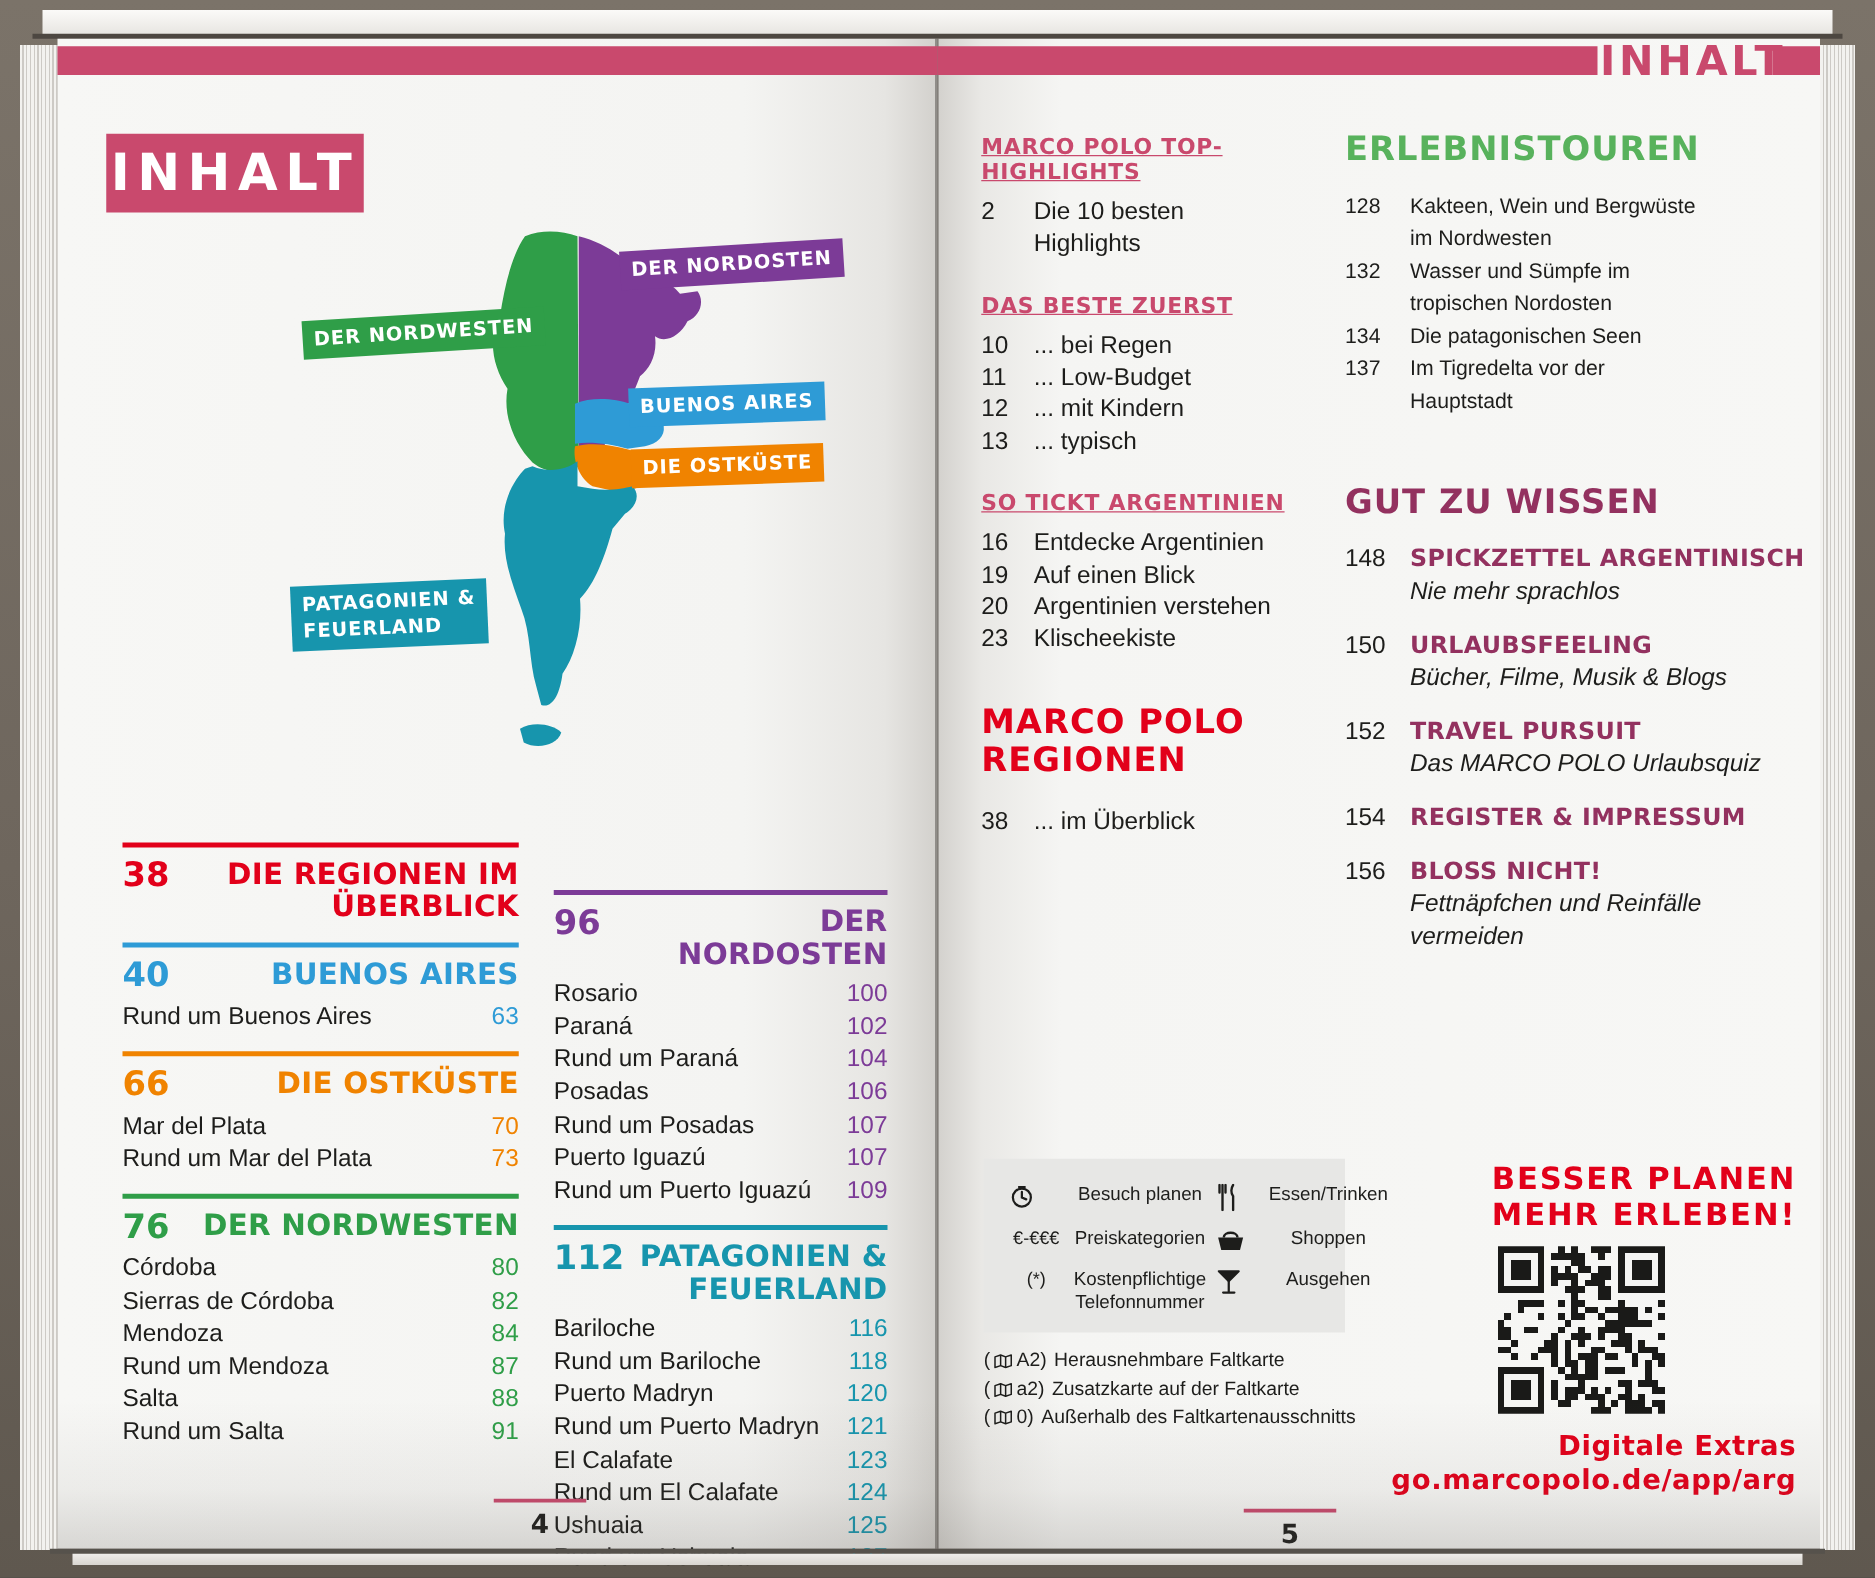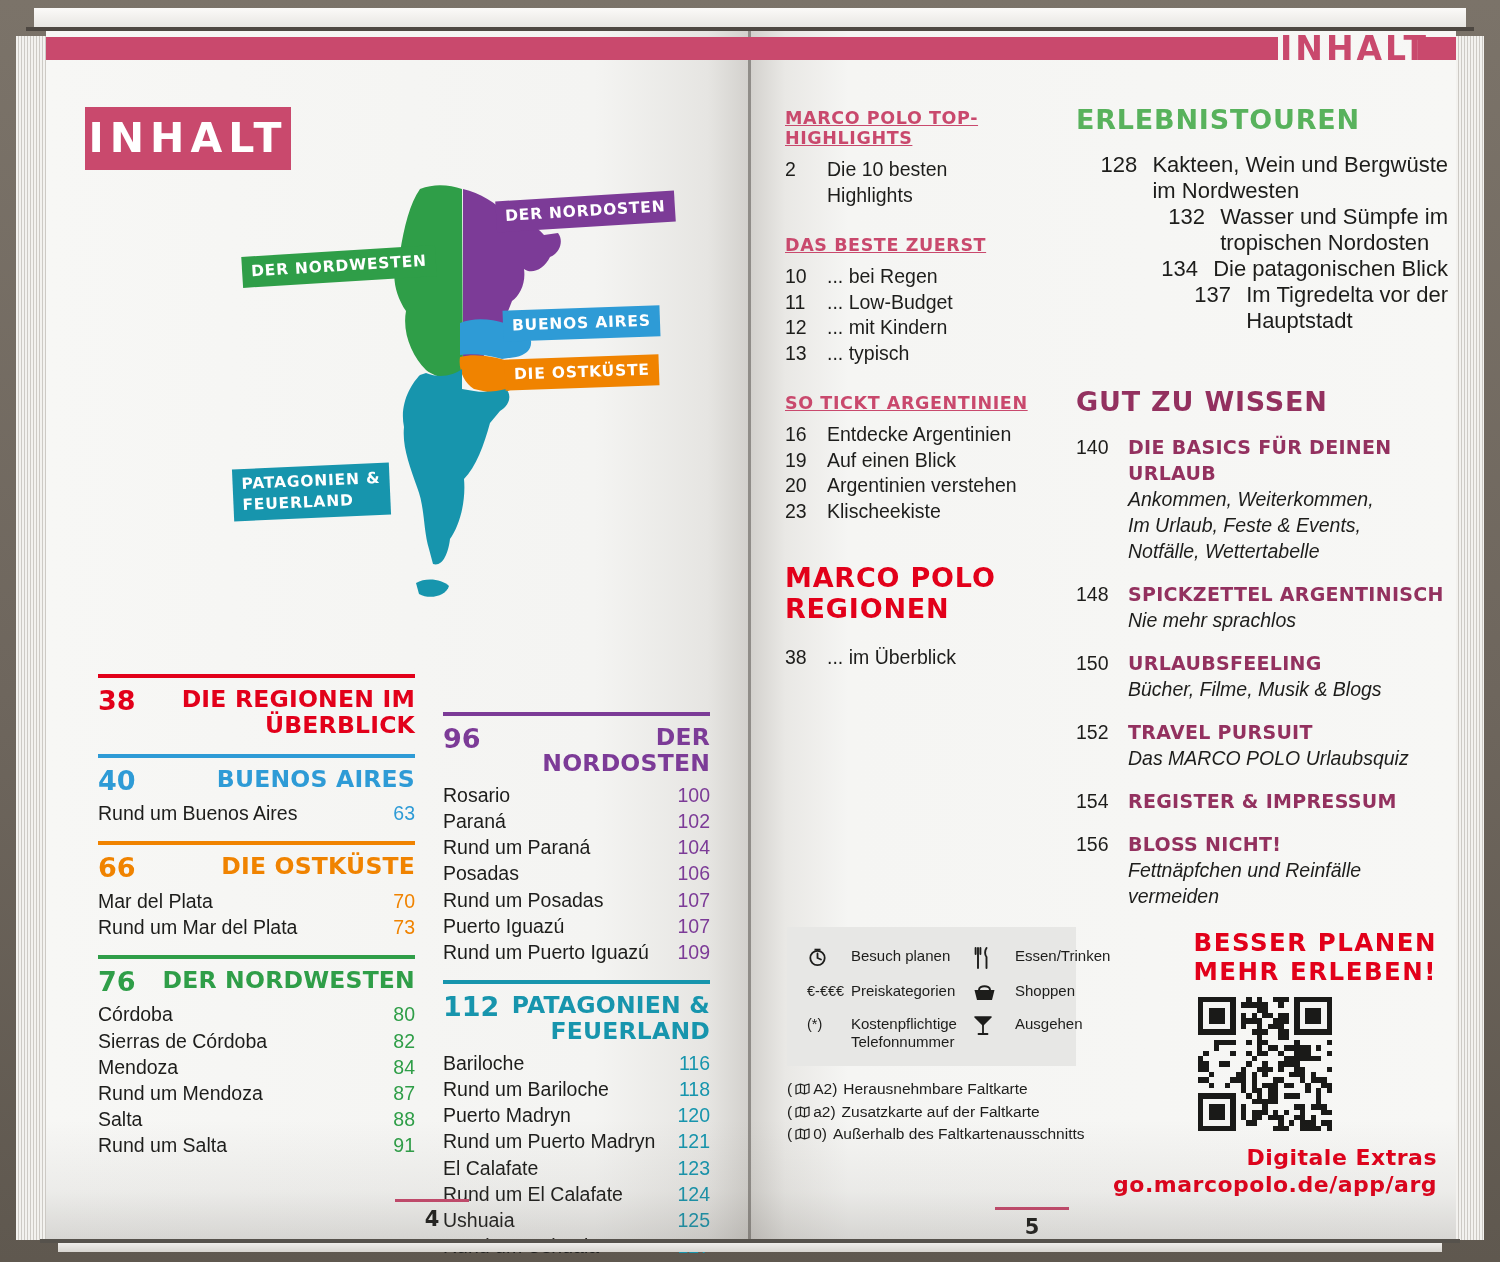--- a/index.html
+++ b/index.html
@@ -65,34 +65,34 @@
   .item-row{display:flex;font-size:19.5px;line-height:25.5px;}
   .item-num{width:42px;flex:none;}
   .item-text{white-space:pre-line;}
   .regionen-heading{color:var(--red,#e2001a);font-family:"DejaVu Sans",sans-serif;font-weight:800;
     font-size:27px;letter-spacing:0.8px;margin:38px 0 21px;}
   .rcol2{position:absolute;left:1076px;top:104px;width:372px;}
   .big-heading{font-family:"DejaVu Sans",sans-serif;font-weight:800;font-size:27px;
     letter-spacing:0.8px;margin:0 0 17px;}
   .erlebnis-heading{color:var(--lgreen,#58b25c);}
   .wissen-heading{color:var(--maroon,#93315f);margin-top:52px;}
-  .n-row{display:flex;font-size:22px;line-height:26px;justify-content:flex-end;}
+  .n-row{display:flex;font-size:17px;line-height:26px;}
   .n-num{width:52px;flex:none;}
   .n-text{white-space:pre-line;max-width:300px;}
   .w-item{display:flex;margin-bottom:17px;}
   .wnum{width:52px;flex:none;font-size:19.5px;line-height:26px;}
   .w-body{max-width:318px;}
   .wtitle{color:var(--maroon,#93315f);font-family:"DejaVu Sans",sans-serif;font-weight:800;
     font-size:19px;line-height:26px;letter-spacing:0.3px;white-space:pre-line;}
   .wsub{font-style:italic;font-size:19.5px;line-height:26px;white-space:pre-line;}
   .wsub:empty{display:none;}
   
   .legend{position:absolute;left:787px;top:927px;width:289px;height:139px;background:#e7e7e5;}
   .legend-grid{display:grid;grid-template-columns:44px 122px 42px auto;
-    padding:20px 0 0 20px;row-gap:13px;font-size:15px;line-height:18px;align-items:start;}
+    padding:20px 0 0 20px;row-gap:13px;font-size:15px;line-height:18px;align-items:start;text-align:center;}
   .legend-sym{font-size:14.5px;}
   .legend-label{white-space:pre-line;}
   .legend svg{display:block;}
   .map-refs{position:absolute;left:787px;top:1078px;font-size:15.5px;line-height:22.5px;}
   .ref-row{display:flex;align-items:baseline;}
   .ref-row svg{margin:0 3px;align-self:center;}
   .ref-code{margin-right:6px;}
   
   .promo{position:absolute;left:1093px;top:928px;width:344px;text-align:right;color:var(--red,#e2001a);}
   .promo-line{font-family:"DejaVu Sans",sans-serif;font-weight:800;font-size:24.5px;line-height:29px;letter-spacing:1.5px;}
@@ -415,42 +415,32 @@
         </div>
 
         <div class="n-row">
           <span class="n-num">132</span>
           <span class="n-text">Wasser und Sümpfe im
 tropischen Nordosten</span>
         </div>
 
         <div class="n-row">
           <span class="n-num">134</span>
-          <span class="n-text">Die patagonischen Blick</span>
+          <span class="n-text">Die patagonischen Seen</span>
         </div>
 
         <div class="n-row">
           <span class="n-num">137</span>
           <span class="n-text">Im Tigredelta vor der
 Hauptstadt</span>
         </div>
       </div>
     <h2 class="big-heading wissen-heading">GUT ZU WISSEN</h2>
     <div>
 
-        <div class="w-item">
-          <span class="wnum">140</span>
-          <div class="w-body">
-            <div class="wtitle">DIE BASICS FÜR DEINEN
-URLAUB</div>
-            <div class="wsub">Ankommen, Weiterkommen,
-Im Urlaub, Feste &amp; Events,
-Notfälle, Wettertabelle</div>
-          </div>
-        </div>
 
         <div class="w-item">
           <span class="wnum">148</span>
           <div class="w-body">
             <div class="wtitle">SPICKZETTEL ARGENTINISCH</div>
             <div class="wsub">Nie mehr sprachlos</div>
           </div>
         </div>
 
         <div class="w-item">

